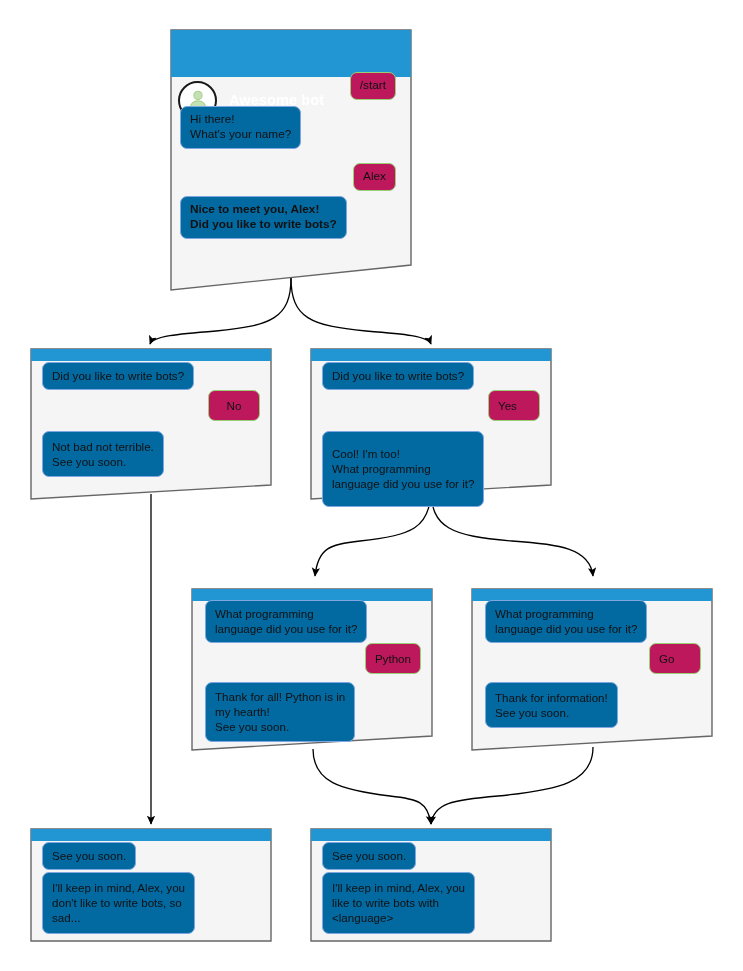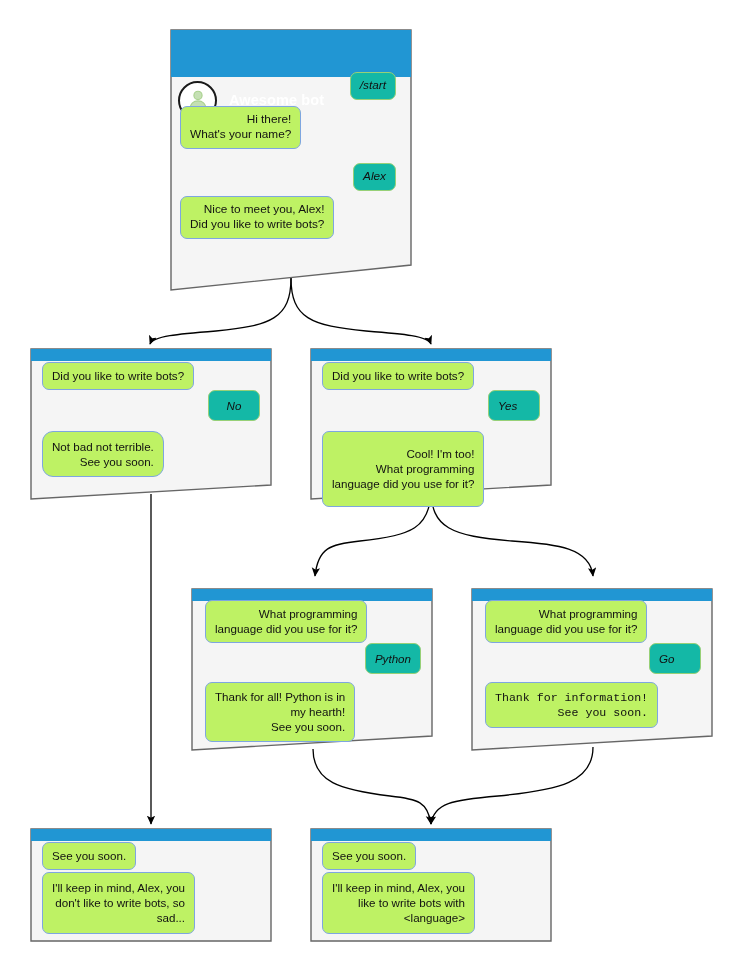--- a/index.html
+++ b/index.html
@@ -94,29 +94,27 @@
     box-sizing: border-box;
     border-radius: 7px;
     font-size: 11.6px;
     line-height: 15.2px;
     color: #111111;
     padding: 5px 9px 6px 9px;
     white-space: pre-line;
     display: inline-block;
   }
   .bubble.bot {
-    background: #bef264;
+    background: #0369a1;
     border: 1px solid #7ea6e0;
-    text-align: right;
   }
   .bubble.user {
-    background: #14b8a6;
+    background: #be185d;
     border: 1px solid #97d077;
     text-align: left;
-    font-style: italic;
   }
   .node.root .bubble { font-size: 11.8px; }
 </style>
 </head>
 <body>
 
 <div id="canvas">
 
   <svg class="edges" viewBox="0 0 743 971">
     <defs>
@@ -159,21 +157,21 @@
         <div class="msg-row right" style="top:43px; left:8px; right:16px;">
           <div class="bubble user">/start</div>
         </div>
         <div class="msg-row left" style="top:77px; left:10px; right:40px;">
           <div class="bubble bot">Hi there!
 What's your name?</div>
         </div>
         <div class="msg-row right" style="top:134px; left:8px; right:16px;">
           <div class="bubble user">Alex</div>
         </div>
-        <div class="msg-row left" style="top:167px; left:10px; right:40px;">
+        <div class="msg-row left" style="top:167px; left:10px; right:40px;font-weight:bold;">
           <div class="bubble bot">Nice to meet you, Alex!
 Did you like to write bots?</div>
         </div>
       </div>
     </div>
   </div>
 
   <div class="node" style="left:30px; top:348px; width:242px; height:152px;">
     <svg class="node-shape" viewBox="0 0 242 152" preserveAspectRatio="none">
       <polygon points="1,1 241,1 241,137 1,151" fill="#f5f5f5" stroke="#666666" stroke-width="1.4"></polygon>
@@ -181,21 +179,21 @@
     </svg>
     <div class="node-inner">
       <div class="chat-area">
         <div class="msg-row left" style="top:14px; left:12px; right:60px;">
           <div class="bubble bot">Did you like to write bots?</div>
         </div>
         <div class="msg-row right" style="top:42px; left:8px; right:12px;">
           <div class="bubble user" style="min-width:52px; text-align:center; padding:7px 9px;margin-left:28px;">No</div>
         </div>
         <div class="msg-row left" style="top:83px; left:12px; right:40px;">
-          <div class="bubble bot" style="padding:7px 9px;border-radius:11px;">Not bad not terrible.
+          <div class="bubble bot" style="padding:7px 9px;">Not bad not terrible.
 See you soon.</div>
         </div>
       </div>
     </div>
   </div>
 
   <div class="node" style="left:310px; top:348px; width:242px; height:152px;">
     <svg class="node-shape" viewBox="0 0 242 152" preserveAspectRatio="none">
       <polygon points="1,1 241,1 241,137 1,151" fill="#f5f5f5" stroke="#666666" stroke-width="1.4"></polygon>
       <polygon points="1,1 241,1 241,13 1,13" fill="#2196d3" stroke="none"></polygon>
@@ -248,21 +246,21 @@
     <div class="node-inner">
       <div class="chat-area">
         <div class="msg-row left" style="top:12px; left:14px; right:52px;">
           <div class="bubble bot">What programming
 language did you use for it?</div>
         </div>
         <div class="msg-row right" style="top:55px; left:8px; right:12px;">
           <div class="bubble user" style="min-width:52px; padding:7px 9px;">Go</div>
         </div>
         <div class="msg-row left" style="top:94px; left:14px; right:52px;">
-          <div class="bubble bot" style="padding:7px 9px;font-family:Liberation Mono, monospace;">Thank for information!
+          <div class="bubble bot" style="padding:7px 9px;">Thank for information!
 See you soon.</div>
         </div>
       </div>
     </div>
   </div>
 
   <div class="node" style="left:30px; top:828px; width:242px; height:114px;">
     <svg class="node-shape" viewBox="0 0 242 114" preserveAspectRatio="none">
       <polygon points="1,1 241,1 241,113 1,113" fill="#f5f5f5" stroke="#666666" stroke-width="1.4"></polygon>
       <polygon points="1,1 241,1 241,13 1,13" fill="#2196d3" stroke="none"></polygon>

